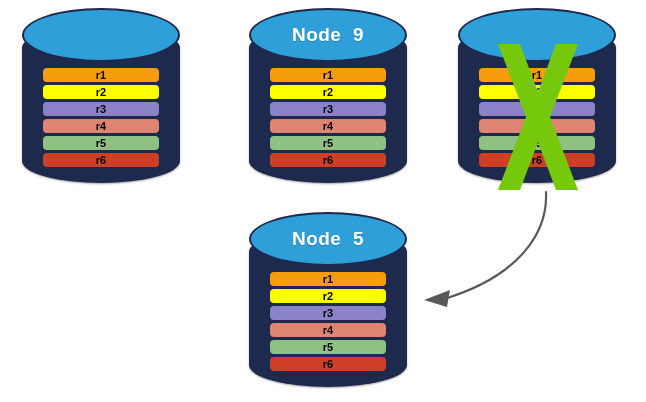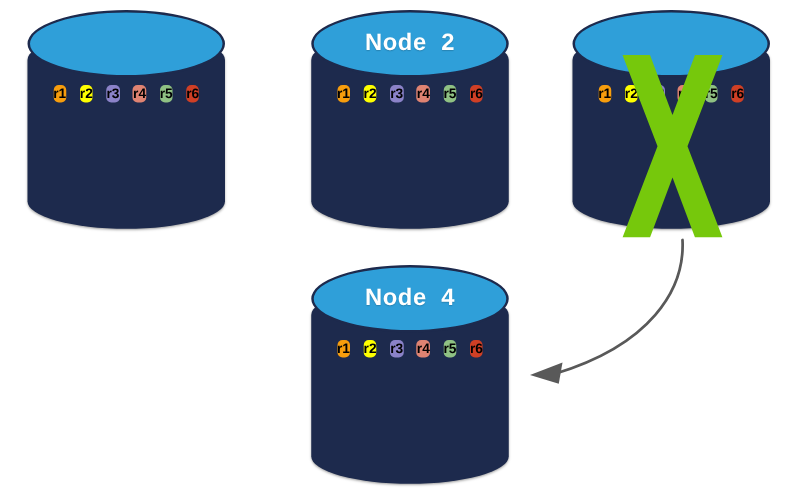--- a/index.html
+++ b/index.html
@@ -69,23 +69,22 @@
     text-shadow: 0 1px 1px rgba(0,0,0,0.18);
   }
 
   .rows {
     position: absolute;
     left: 13%;
     right: 13%;
     top: 60px;
     z-index: 2;
     display: flex;
-    flex-direction: row;
+    flex-direction: column;
     gap: 3px;
-    justify-content: space-between;
   }
 
   .row-bar {
     height: 14px;
     border-radius: 4px;
     display: flex;
     align-items: center;
     justify-content: center;
     font-size: 11px;
     font-weight: bold;
@@ -133,21 +132,21 @@
     <div class="node-body" style="background: rgb(29, 42, 77);"></div>
     <div class="rows">
       <div class="row-bar" style="background: rgb(247, 157, 13);">r1</div>
       <div class="row-bar" style="background: rgb(254, 255, 0);">r2</div>
       <div class="row-bar" style="background: rgb(139, 130, 200);">r3</div>
       <div class="row-bar" style="background: rgb(223, 131, 114);">r4</div>
       <div class="row-bar" style="background: rgb(143, 193, 131);">r5</div>
       <div class="row-bar" style="background: rgb(207, 63, 37);">r6</div>
     </div>
     <div class="node-top" style="background: rgb(47, 159, 217); border-color: rgb(29, 42, 77);"></div>
-    <div class="node-title" style="color: rgb(255, 255, 255);">Node  2</div>
+    <div class="node-title" style="color: rgb(255, 255, 255);">Node  9</div>
   </div>
 
   <div class="node" id="node-3" style="left:458px; top:8px; width:158px; height:175px;">
     <div class="node-body" style="background: rgb(29, 42, 77);"></div>
     <div class="rows">
       <div class="row-bar" style="background: rgb(247, 157, 13);">r1</div>
       <div class="row-bar" style="background: rgb(254, 255, 0);">r2</div>
       <div class="row-bar" style="background: rgb(139, 130, 200);">r3</div>
       <div class="row-bar" style="background: rgb(223, 131, 114);">r4</div>
       <div class="row-bar" style="background: rgb(143, 193, 131);">r5</div>
@@ -164,21 +163,21 @@
     <div class="node-body" style="background: rgb(29, 42, 77);"></div>
     <div class="rows">
       <div class="row-bar" style="background: rgb(247, 157, 13);">r1</div>
       <div class="row-bar" style="background: rgb(254, 255, 0);">r2</div>
       <div class="row-bar" style="background: rgb(139, 130, 200);">r3</div>
       <div class="row-bar" style="background: rgb(223, 131, 114);">r4</div>
       <div class="row-bar" style="background: rgb(143, 193, 131);">r5</div>
       <div class="row-bar" style="background: rgb(207, 63, 37);">r6</div>
     </div>
     <div class="node-top" style="background: rgb(47, 159, 217); border-color: rgb(29, 42, 77);"></div>
-    <div class="node-title" style="color: rgb(255, 255, 255);">Node  4</div>
+    <div class="node-title" style="color: rgb(255, 255, 255);">Node  5</div>
   </div>
 
   <svg id="arrow-layer" viewBox="0 0 646 402">
     <path id="arrow-path" d="M 546,192 C 548,232 520,276 444,299" fill="none" stroke-width="2.2" stroke-linecap="round" stroke="#595959"></path>
     <polygon id="arrow-head" points="424,300 450,290 447,307" fill="#595959"></polygon>
   </svg>
 
 </div>
 
 </body></html>

